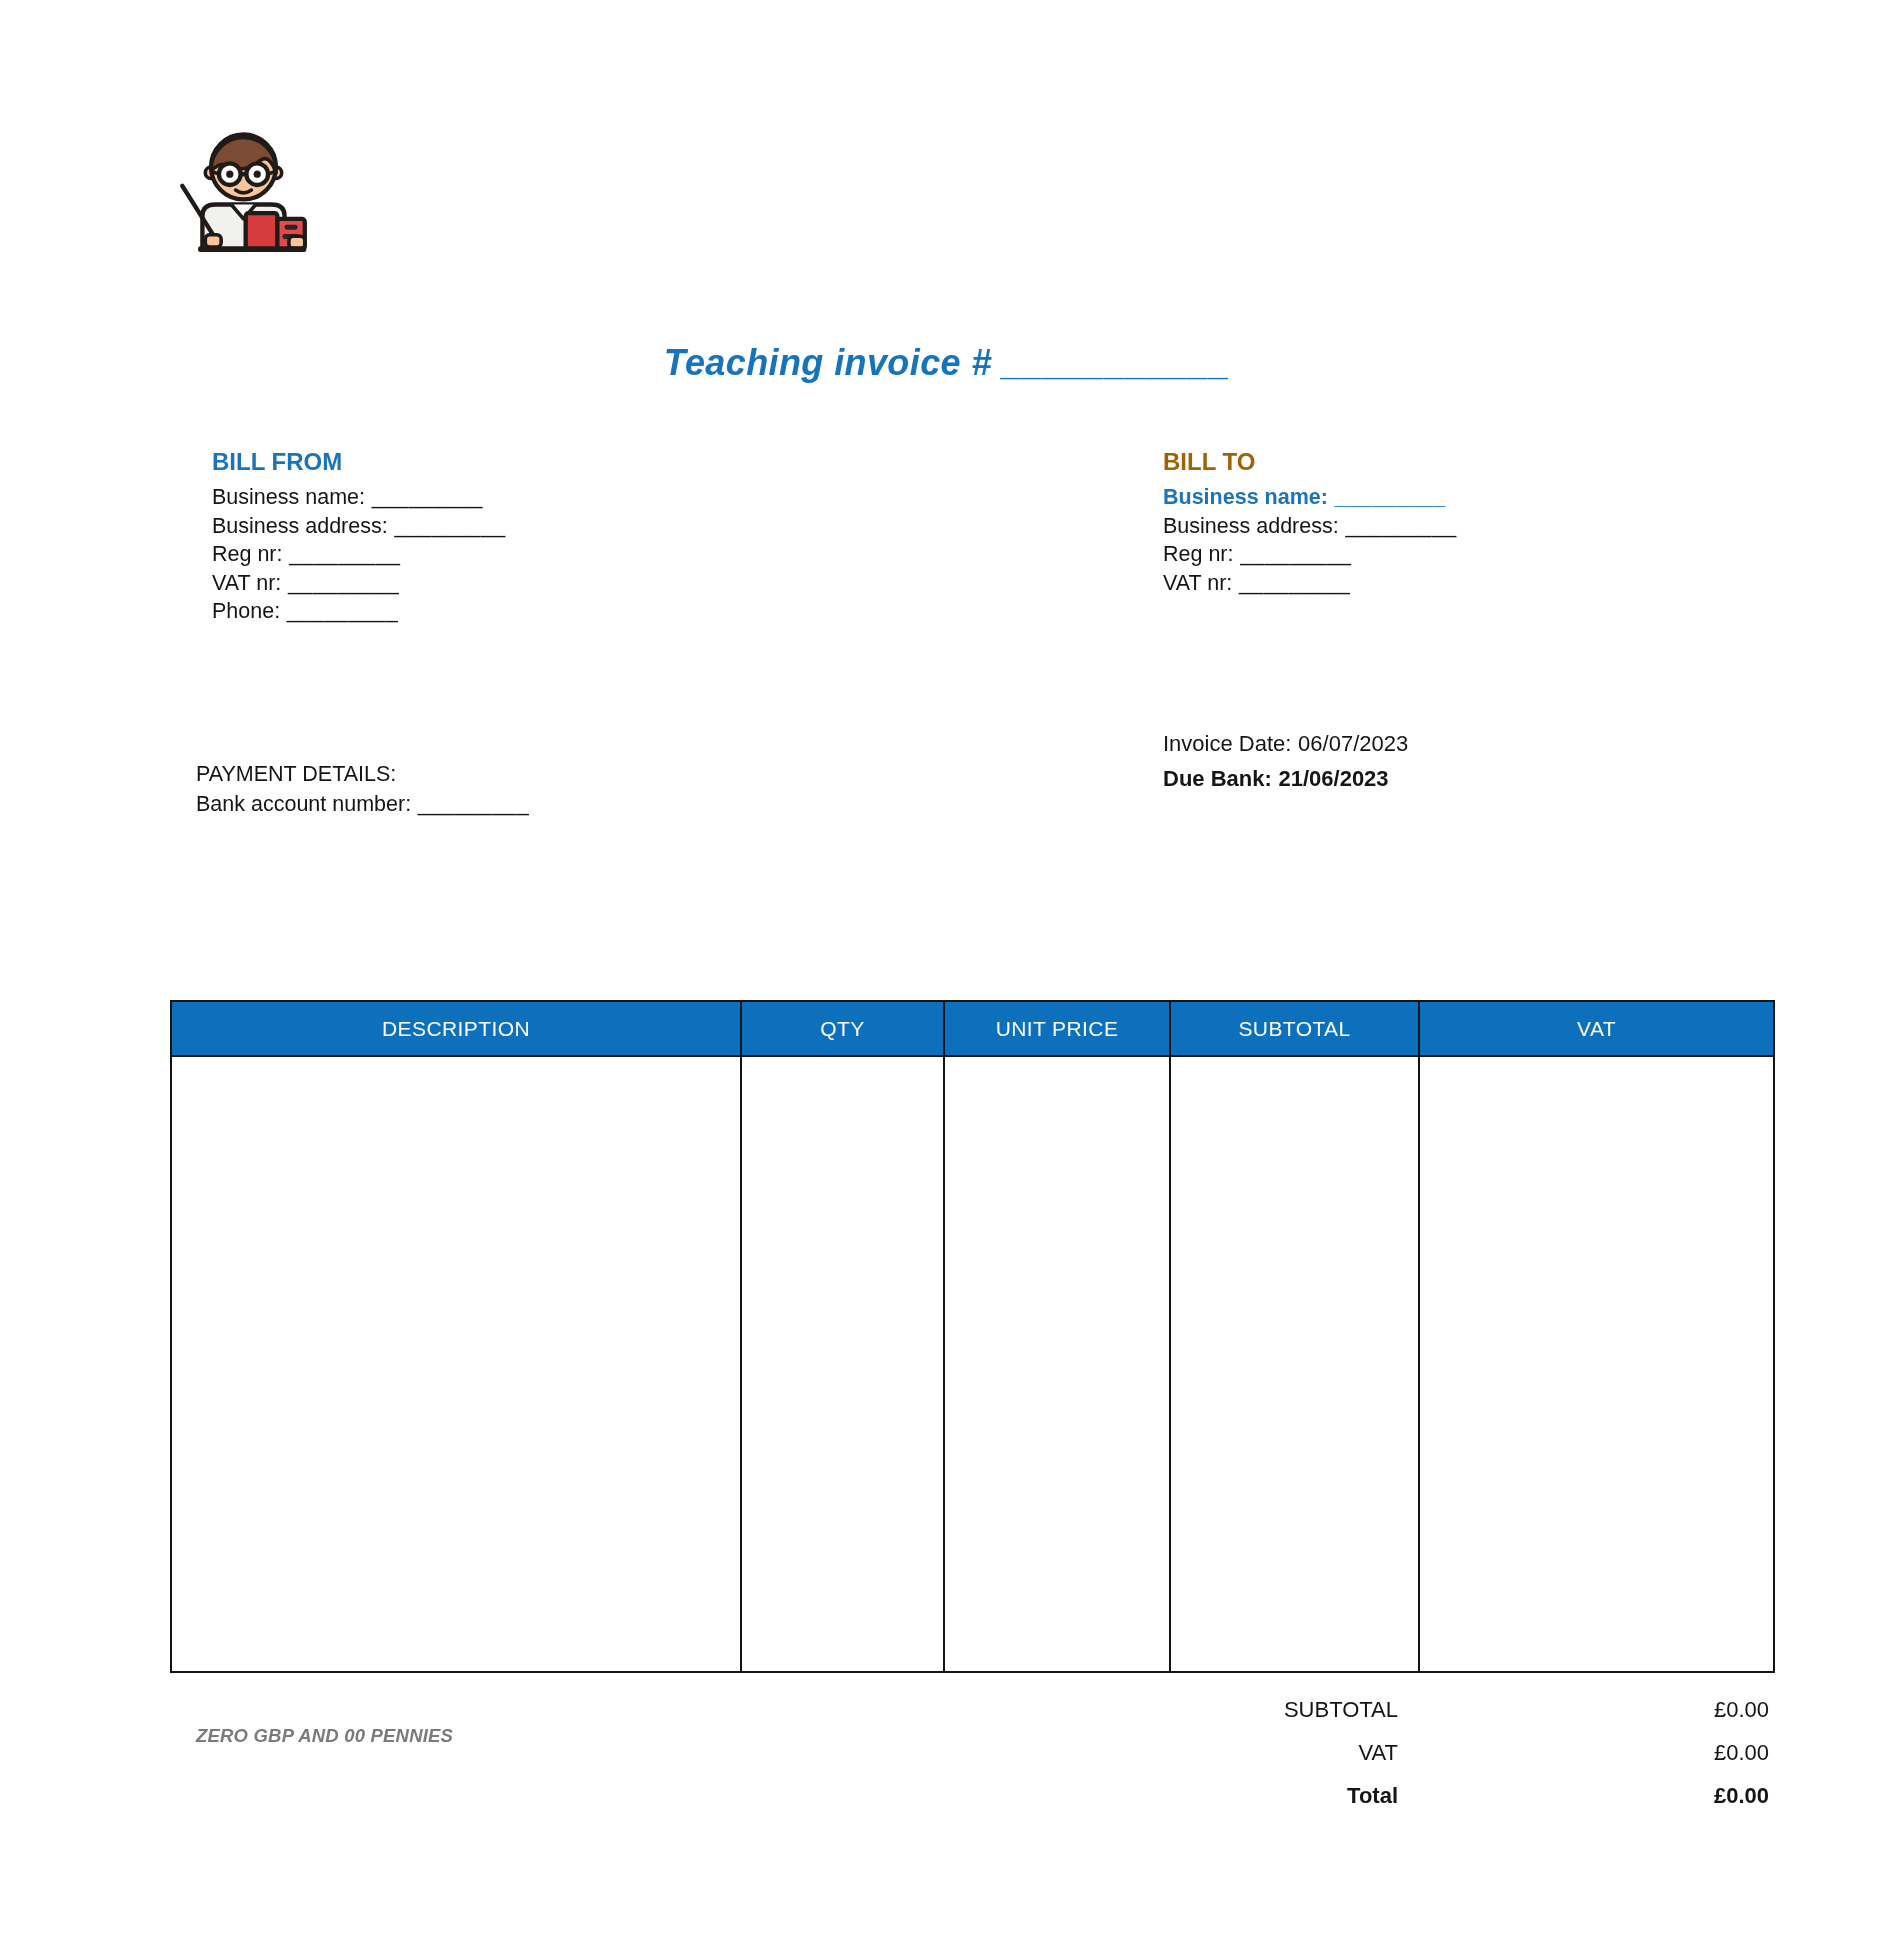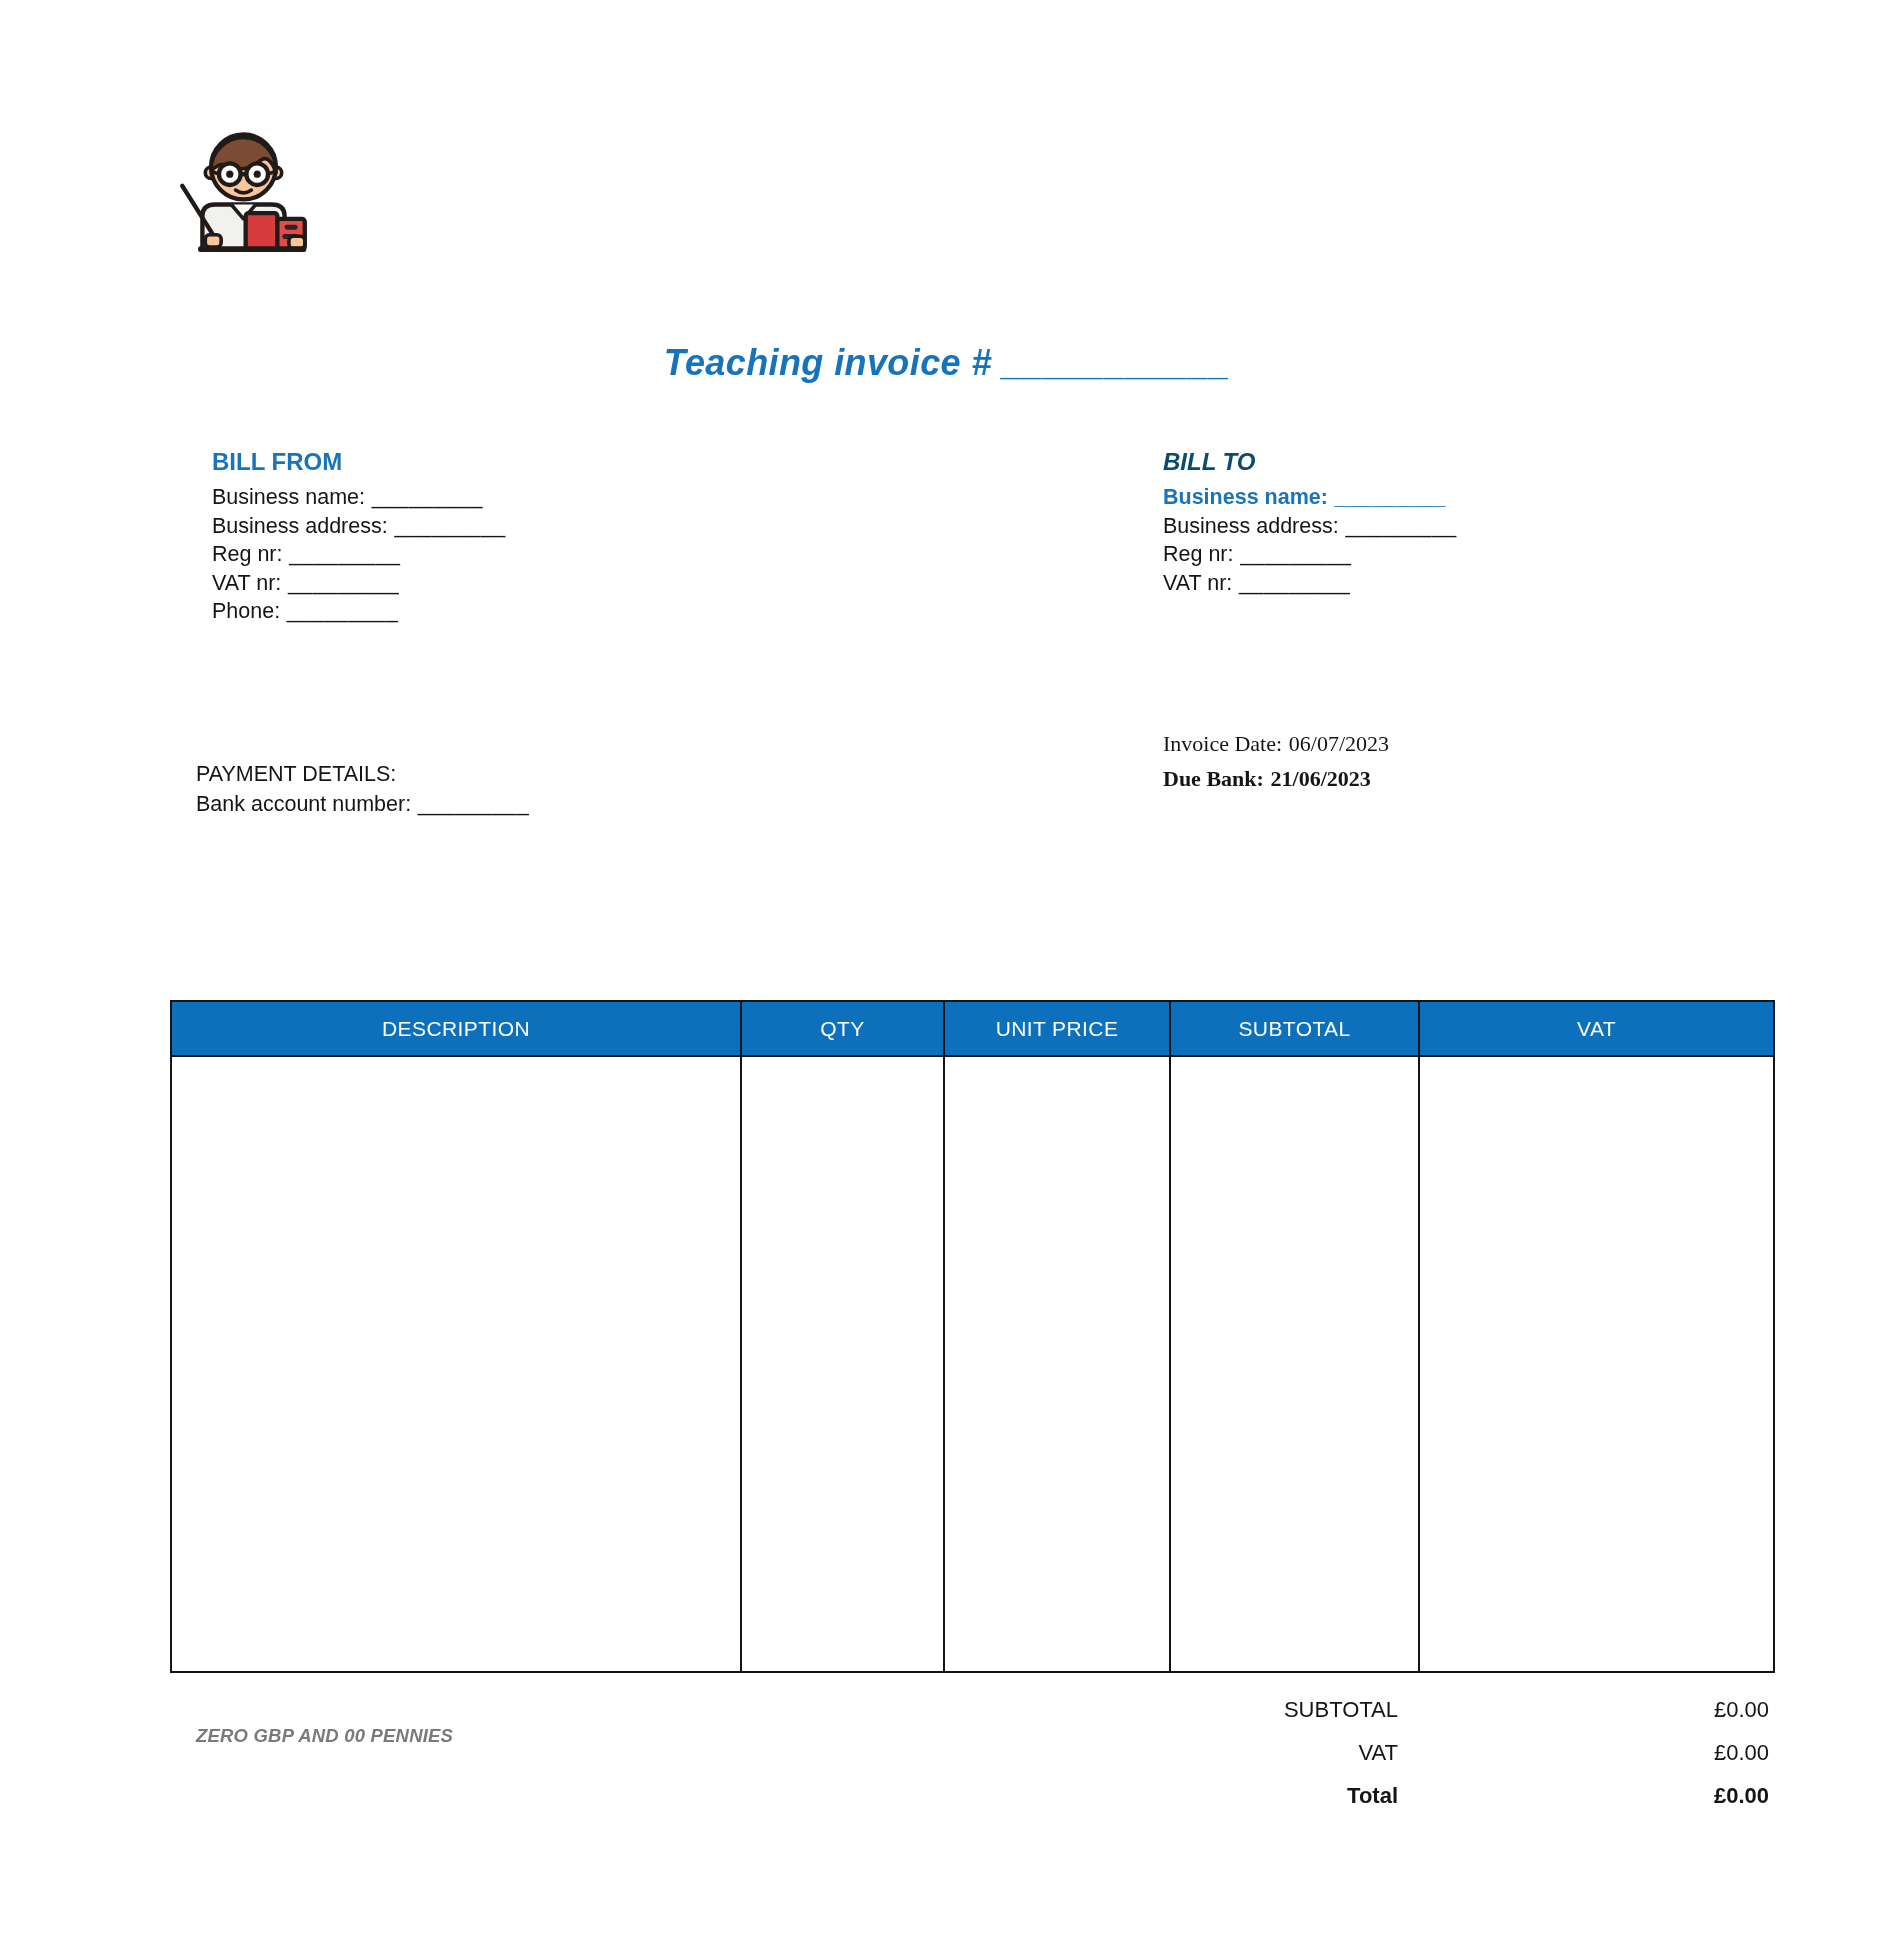--- a/index.html
+++ b/index.html
@@ -29,26 +29,26 @@
   .title .title-blank{margin-left:10.4px;letter-spacing:0.7px;}
 
   
   .bill-block{position:absolute;top:446px;font-size:21.5px;line-height:28.5px;}
   .bill-from{left:196px;margin-left:16px;}
   .bill-to{left:1163px;}
   .bill-heading{
     margin:0 0 6px 0;font-size:24px;line-height:31px;font-weight:bold;
   }
   .bill-from .bill-heading{color:#1b74ba;}
-  .bill-to .bill-heading{color:#0c4a6e;font-style:italic;}
+  .bill-to .bill-heading{color:#a16207;}
   .field .blank{margin-left:6.7px;letter-spacing:0.4px;}
   .field.blue{color:#1b74ba;font-weight:bold;}
 
   
-  .dates{position:absolute;left:1163px;top:726px;font-size:22px;line-height:35px;font-family:Liberation Serif, serif;}
+  .dates{position:absolute;left:1163px;top:726px;font-size:22px;line-height:35px;}
   .date-value{margin-left:6.7px;}
   .date-line.bold{font-weight:bold;}
 
   
   .payment{position:absolute;left:196px;top:759px;font-size:21.5px;line-height:30px;}
   .payment .blank{margin-left:6.7px;letter-spacing:0.4px;}
 
   
   .items-table{
     position:absolute;left:170px;top:1000px;width:1605px;height:673px;

